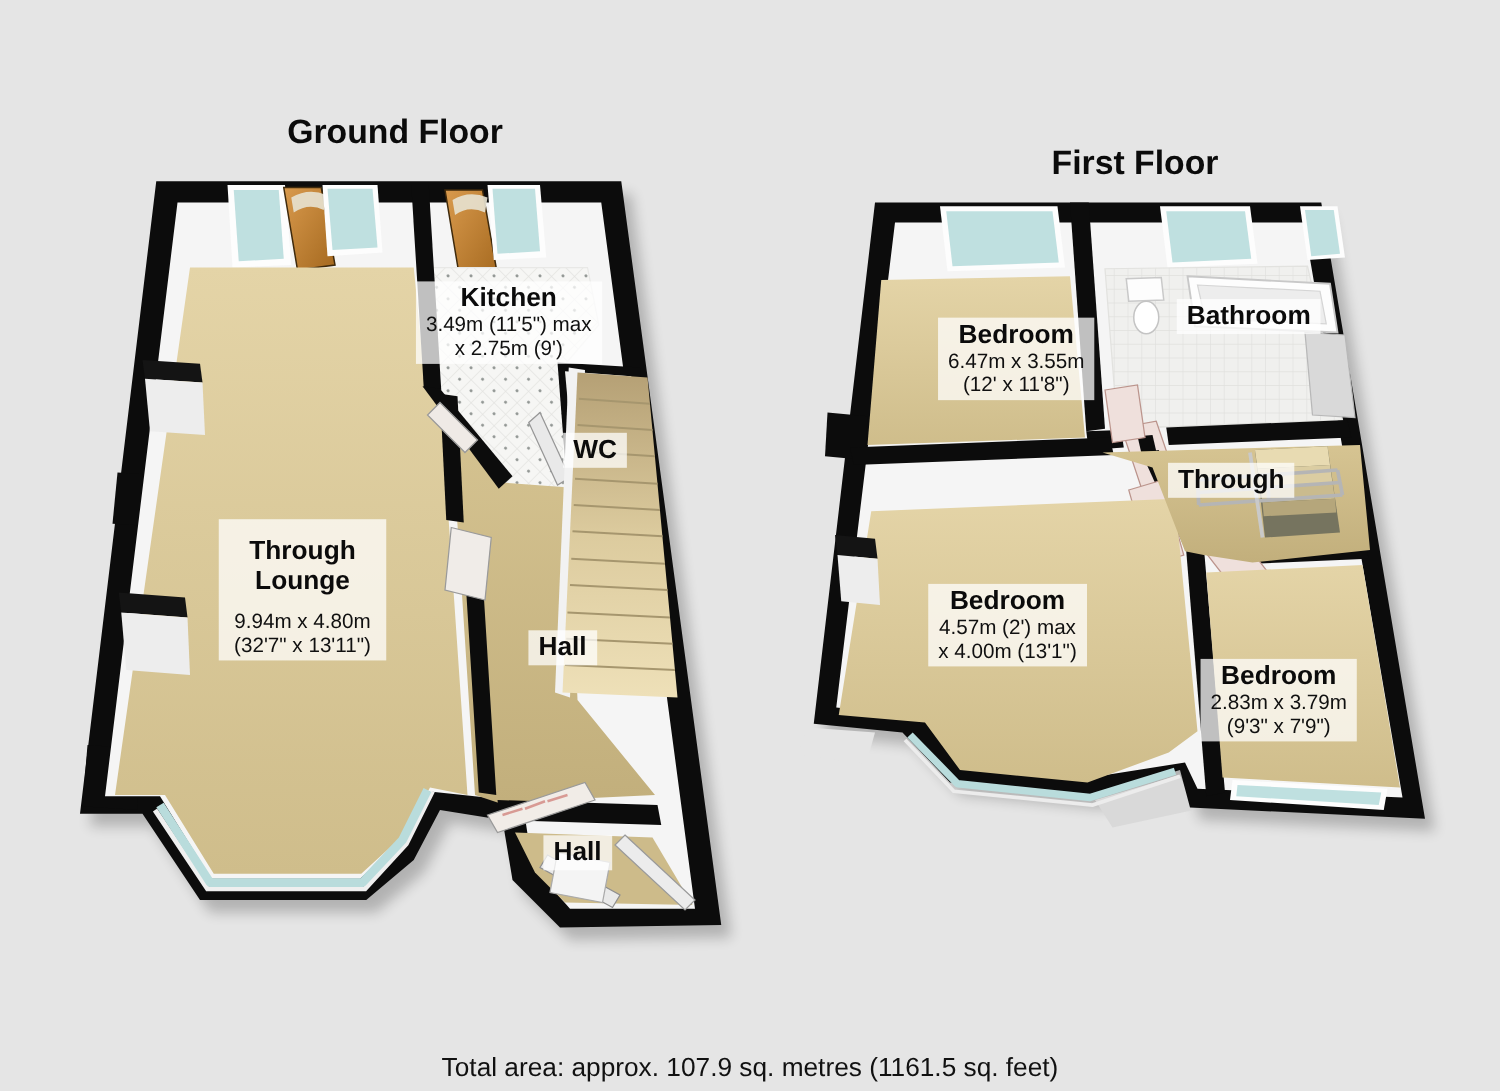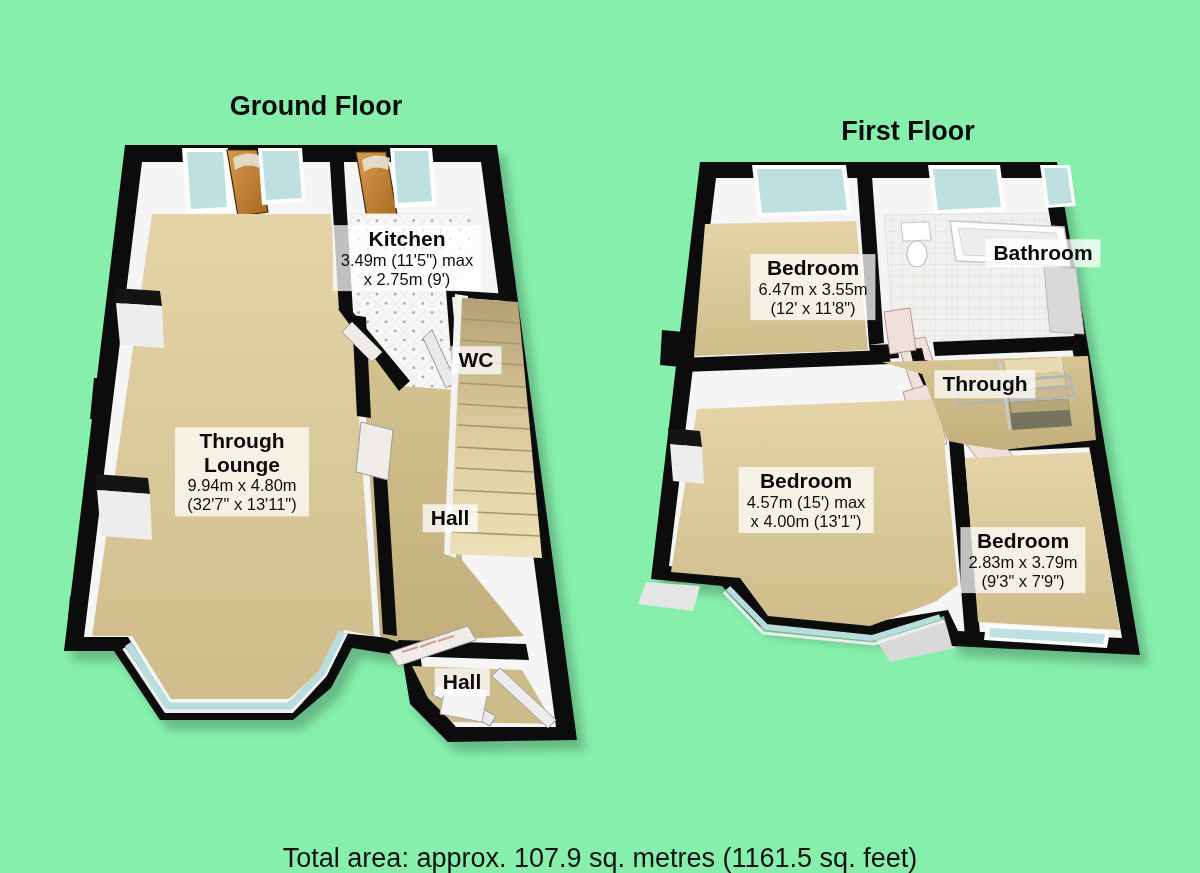--- a/index.html
+++ b/index.html
@@ -1,26 +1,26 @@
 <!DOCTYPE html>
 <html><head>
 <meta charset="utf-8">
 <style>
   html,body{margin:0;padding:0;background:#ffffff;}
-  .canvas{position:relative;width:1200px;height:873px;background:#86efac;overflow:hidden;
+  .canvas{position:relative;width:1200px;height:873px;background:#e5e5e5;overflow:hidden;
           font-family:"Liberation Sans", sans-serif;}
   svg{position:absolute;left:0;top:0;}
   .floor-title{position:absolute;transform:translate(-50%,-50%);font-weight:bold;font-size:27px;
                color:#0b0b0b;white-space:nowrap;}
   .lbl{position:absolute;transform:translate(-50%,-50%);background:rgba(255,255,255,0.74);
        padding:2px 8px;text-align:center;color:#0b0b0b;}
   .nm{font-weight:bold;font-size:21px;line-height:1.12;white-space:nowrap;}
-  .nm.wrap{white-space:normal;width:118px;margin:0 auto;}
+  .nm.wrap{white-space:normal;width:118px;margin:12px auto;}
   .dm{font-size:16.5px;line-height:1.16;white-space:nowrap;color:#101010;}
-  .footer{position:absolute;left:0;right:0;top:843px;text-align:center;font-size:27px;color:#111;}
+  .footer{position:absolute;left:0;right:0;top:843px;text-align:center;font-size:21px;color:#111;}
 </style>
 </head>
 <body>
 
 <div class="canvas">
 
 <svg width="1200" height="873" viewBox="0 0 1200 873">
   <defs>
     <filter id="soft" x="-20%" y="-20%" width="140%" height="140%">
           <feGaussianBlur stdDeviation="5"></feGaussianBlur>
@@ -245,29 +245,29 @@
 </div>
 <div class="lbl" style="left:462px;top:682px">
   <div class="nm">Hall</div>
 </div>
 
 <div class="lbl" style="left:813px;top:287px">
   <div class="nm">Bedroom</div>
   <div class="dm">6.47m x 3.55m</div>
   <div class="dm">(12' x 11'8")</div>
 </div>
-<div class="lbl" style="left:1043px;top:253px">
+<div class="lbl" style="left:999px;top:253px">
   <div class="nm">Bathroom</div>
 </div>
 <div class="lbl" style="left:985px;top:384px">
   <div class="nm">Through</div>
 </div>
 <div class="lbl" style="left:806px;top:500px">
   <div class="nm">Bedroom</div>
-  <div class="dm">4.57m (15') max</div>
+  <div class="dm">4.57m (2') max</div>
   <div class="dm">x 4.00m (13'1")</div>
 </div>
 <div class="lbl" style="left:1023px;top:560px">
   <div class="nm">Bedroom</div>
   <div class="dm">2.83m x 3.79m</div>
   <div class="dm">(9'3" x 7'9")</div>
 </div>
 
 <div class="footer">Total area: approx. 107.9 sq. metres (1161.5 sq. feet)</div>
 

